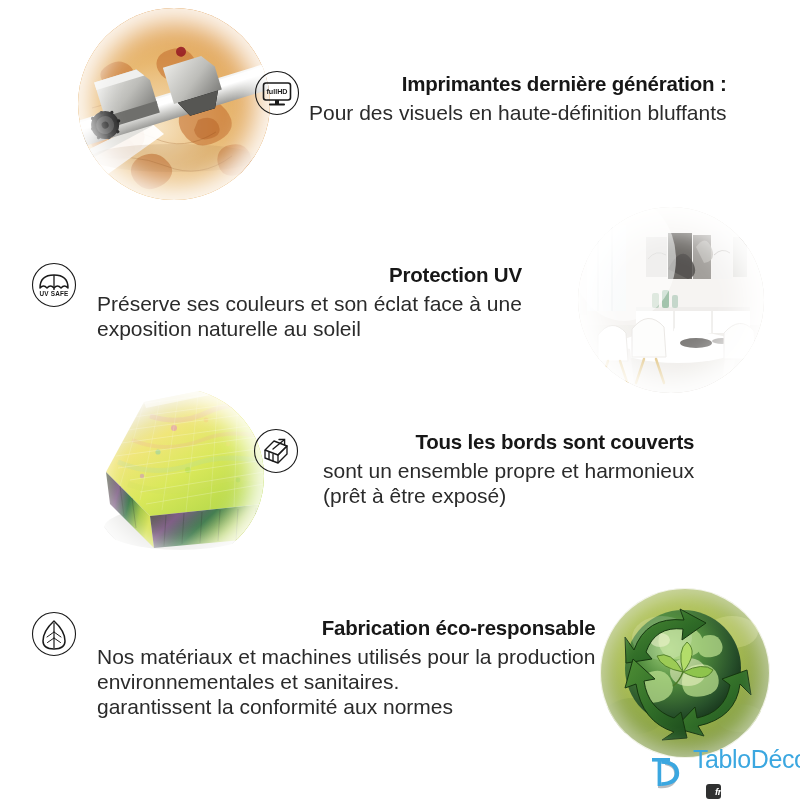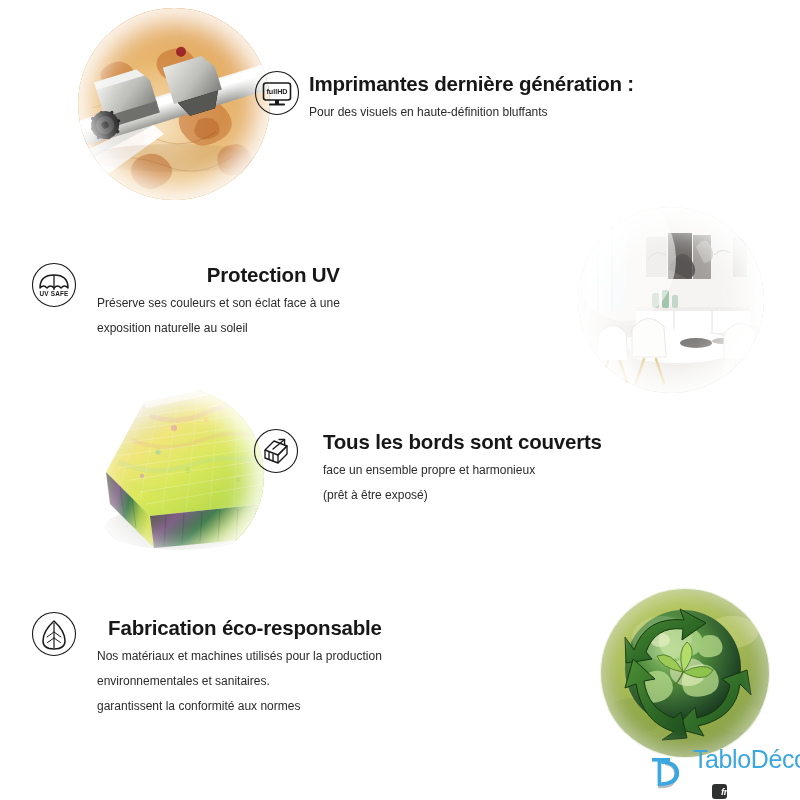--- a/index.html
+++ b/index.html
@@ -46,21 +46,21 @@
   .block .title {
     font-size: 20.5px;
     font-weight: bold;
     letter-spacing: -0.2px;
     color: #171717;
     margin: 0 0 4px 0;
     white-space: nowrap;
     text-align: right;
   }
   .block .line {
-    font-size: 12px;
+    font-size: 21px;
     font-weight: normal;
     color: #2b2b2b;
     line-height: 25px;
     white-space: nowrap;
   }
 
   
   #logo {
     position: absolute;
     left: 648px;
@@ -84,21 +84,21 @@
     width: 15px;
     height: 15px;
     border-radius: 3px;
     background: #2f3030;
     color: #ffffff;
     font-size: 9.5px;
     font-style: italic;
     font-weight: bold;
     text-align: right;
     line-height: 15px;
-    margin-left: 19px;
+    margin-left: 13px;
     vertical-align: 2px;
   }
 </style>
 </head>
 <body>
 
 <div id="page">
 
   <div class="photo" style="left:78px; top:8px; width:192px; height:192px;">
     <svg viewBox="0 0 192 192" preserveAspectRatio="xMidYMid slice">
@@ -373,21 +373,21 @@
       </g>
       <g stroke="#1a1a1a" stroke-width="1.35" fill="none" stroke-linecap="round">
         <path d="M20 21 L31 12"></path>
         <path d="M26 11.5 L31.6 11.4 L31.6 17"></path>
       </g>
     </svg>
   </div>
 
   <div class="block" style="left:323px; top:430px;">
     <div class="title">Tous les bords sont couverts</div>
-    <div class="line">face un ensemble propre et harmonieux</div>
+    <div class="line">sont un ensemble propre et harmonieux</div>
     <div class="line">(prêt à être exposé)</div>
   </div>
 
   <div class="photo" style="left:600px; top:588px; width:170px; height:170px;">
     <svg viewBox="0 0 170 170" preserveAspectRatio="xMidYMid slice">
       <defs>
         <radialGradient id="haloG" cx="45%" cy="40%" r="62%">
           <stop offset="0%" stop-color="#cfd96f"></stop>
           <stop offset="55%" stop-color="#a8bc52"></stop>
           <stop offset="100%" stop-color="#6e8a33"></stop>

